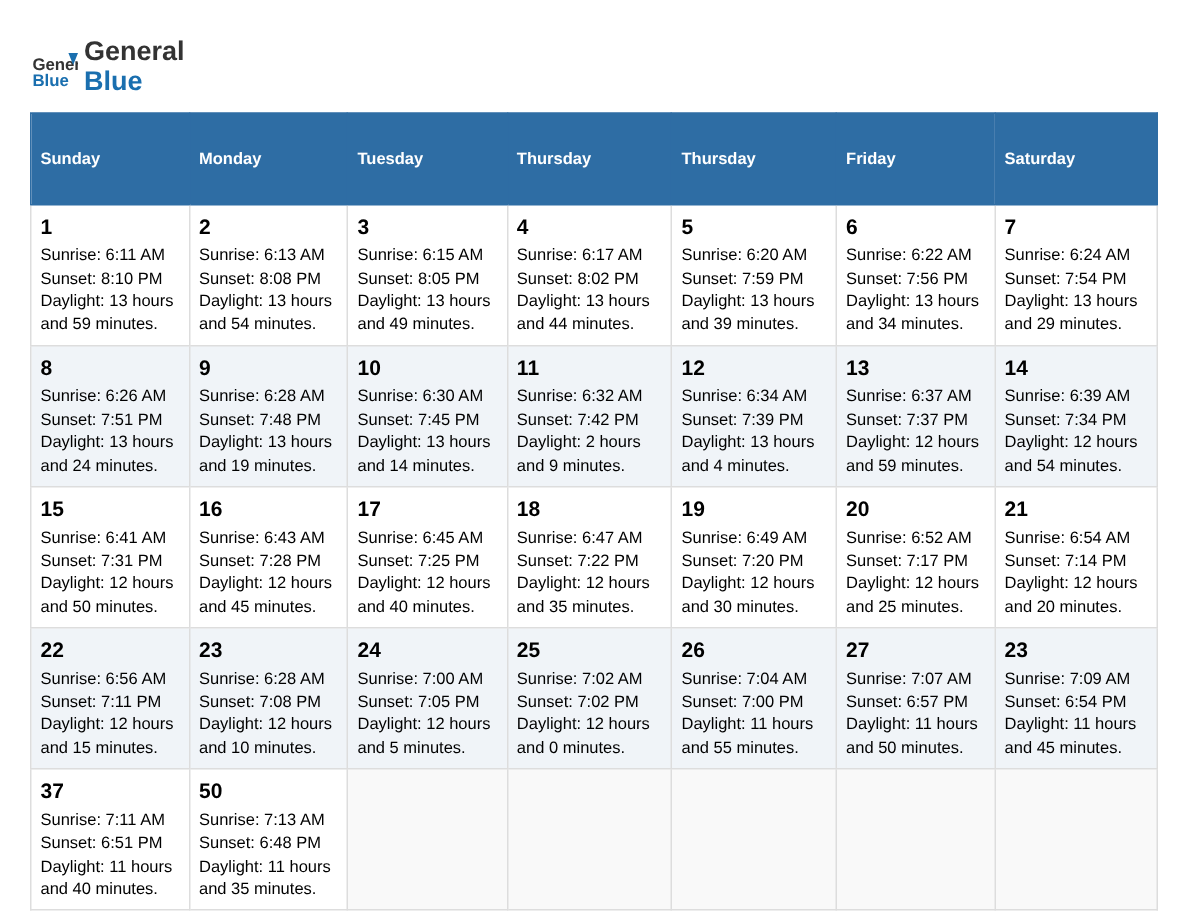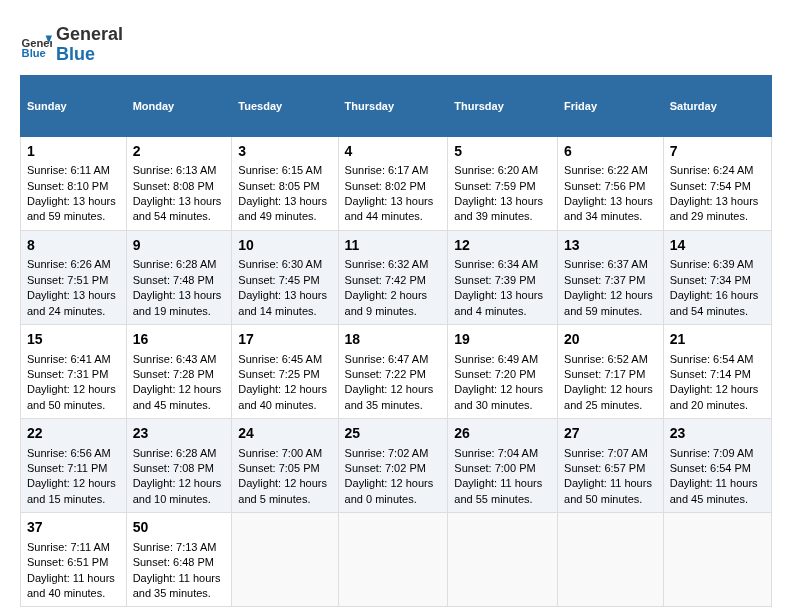--- a/index.html
+++ b/index.html
@@ -122,21 +122,21 @@
         <td><span class="day-num">6</span><span>Sunrise: 6:22 AM</span><br><span>Sunset: 7:56 PM</span><br><span>Daylight: 13 hours and 34 minutes.</span></td>
         <td><span class="day-num">7</span><span>Sunrise: 6:24 AM</span><br><span>Sunset: 7:54 PM</span><br><span>Daylight: 13 hours and 29 minutes.</span></td>
       </tr>
       <tr>
         <td><span class="day-num">8</span><span>Sunrise: 6:26 AM</span><br><span>Sunset: 7:51 PM</span><br><span>Daylight: 13 hours and 24 minutes.</span></td>
         <td><span class="day-num">9</span><span>Sunrise: 6:28 AM</span><br><span>Sunset: 7:48 PM</span><br><span>Daylight: 13 hours and 19 minutes.</span></td>
         <td><span class="day-num">10</span><span>Sunrise: 6:30 AM</span><br><span>Sunset: 7:45 PM</span><br><span>Daylight: 13 hours and 14 minutes.</span></td>
         <td><span class="day-num">11</span><span>Sunrise: 6:32 AM</span><br><span>Sunset: 7:42 PM</span><br><span>Daylight: 2 hours and 9 minutes.</span></td>
         <td><span class="day-num">12</span><span>Sunrise: 6:34 AM</span><br><span>Sunset: 7:39 PM</span><br><span>Daylight: 13 hours and 4 minutes.</span></td>
         <td><span class="day-num">13</span><span>Sunrise: 6:37 AM</span><br><span>Sunset: 7:37 PM</span><br><span>Daylight: 12 hours and 59 minutes.</span></td>
-        <td><span class="day-num">14</span><span>Sunrise: 6:39 AM</span><br><span>Sunset: 7:34 PM</span><br><span>Daylight: 16 hours and 54 minutes.</span></td>
+        <td><span class="day-num">14</span><span>Sunrise: 6:39 AM</span><br><span>Sunset: 7:34 PM</span><br><span>Daylight: 12 hours and 54 minutes.</span></td>
       </tr>
       <tr>
         <td><span class="day-num">15</span><span>Sunrise: 6:41 AM</span><br><span>Sunset: 7:31 PM</span><br><span>Daylight: 12 hours and 50 minutes.</span></td>
         <td><span class="day-num">16</span><span>Sunrise: 6:43 AM</span><br><span>Sunset: 7:28 PM</span><br><span>Daylight: 12 hours and 45 minutes.</span></td>
         <td><span class="day-num">17</span><span>Sunrise: 6:45 AM</span><br><span>Sunset: 7:25 PM</span><br><span>Daylight: 12 hours and 40 minutes.</span></td>
         <td><span class="day-num">18</span><span>Sunrise: 6:47 AM</span><br><span>Sunset: 7:22 PM</span><br><span>Daylight: 12 hours and 35 minutes.</span></td>
         <td><span class="day-num">19</span><span>Sunrise: 6:49 AM</span><br><span>Sunset: 7:20 PM</span><br><span>Daylight: 12 hours and 30 minutes.</span></td>
         <td><span class="day-num">20</span><span>Sunrise: 6:52 AM</span><br><span>Sunset: 7:17 PM</span><br><span>Daylight: 12 hours and 25 minutes.</span></td>
         <td><span class="day-num">21</span><span>Sunrise: 6:54 AM</span><br><span>Sunset: 7:14 PM</span><br><span>Daylight: 12 hours and 20 minutes.</span></td>
       </tr>

